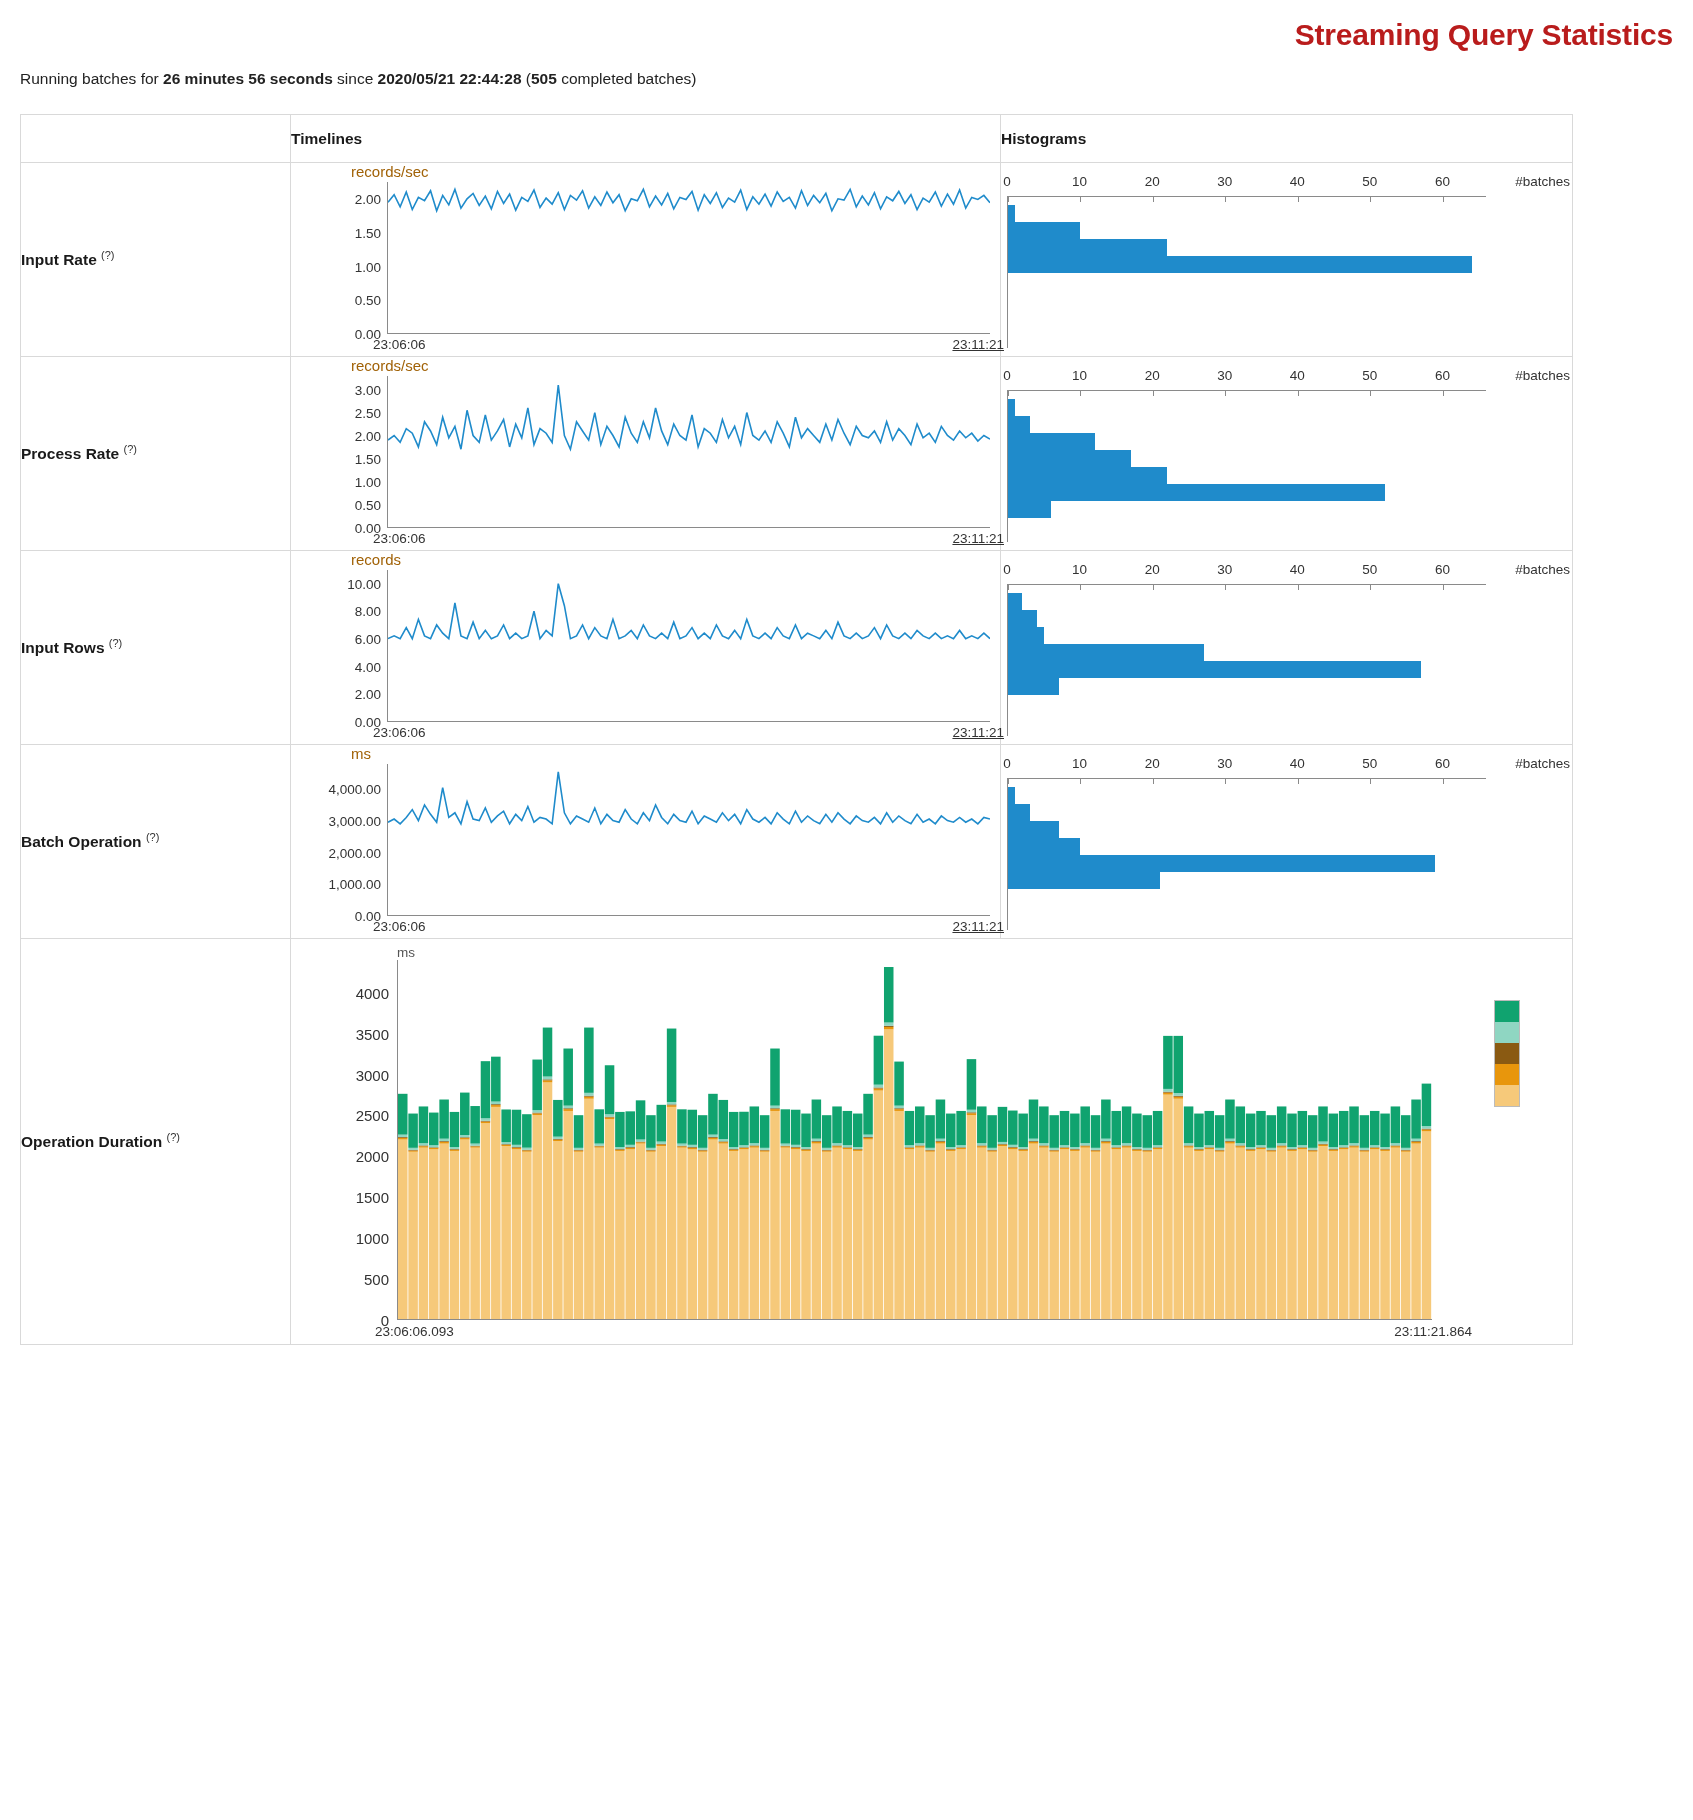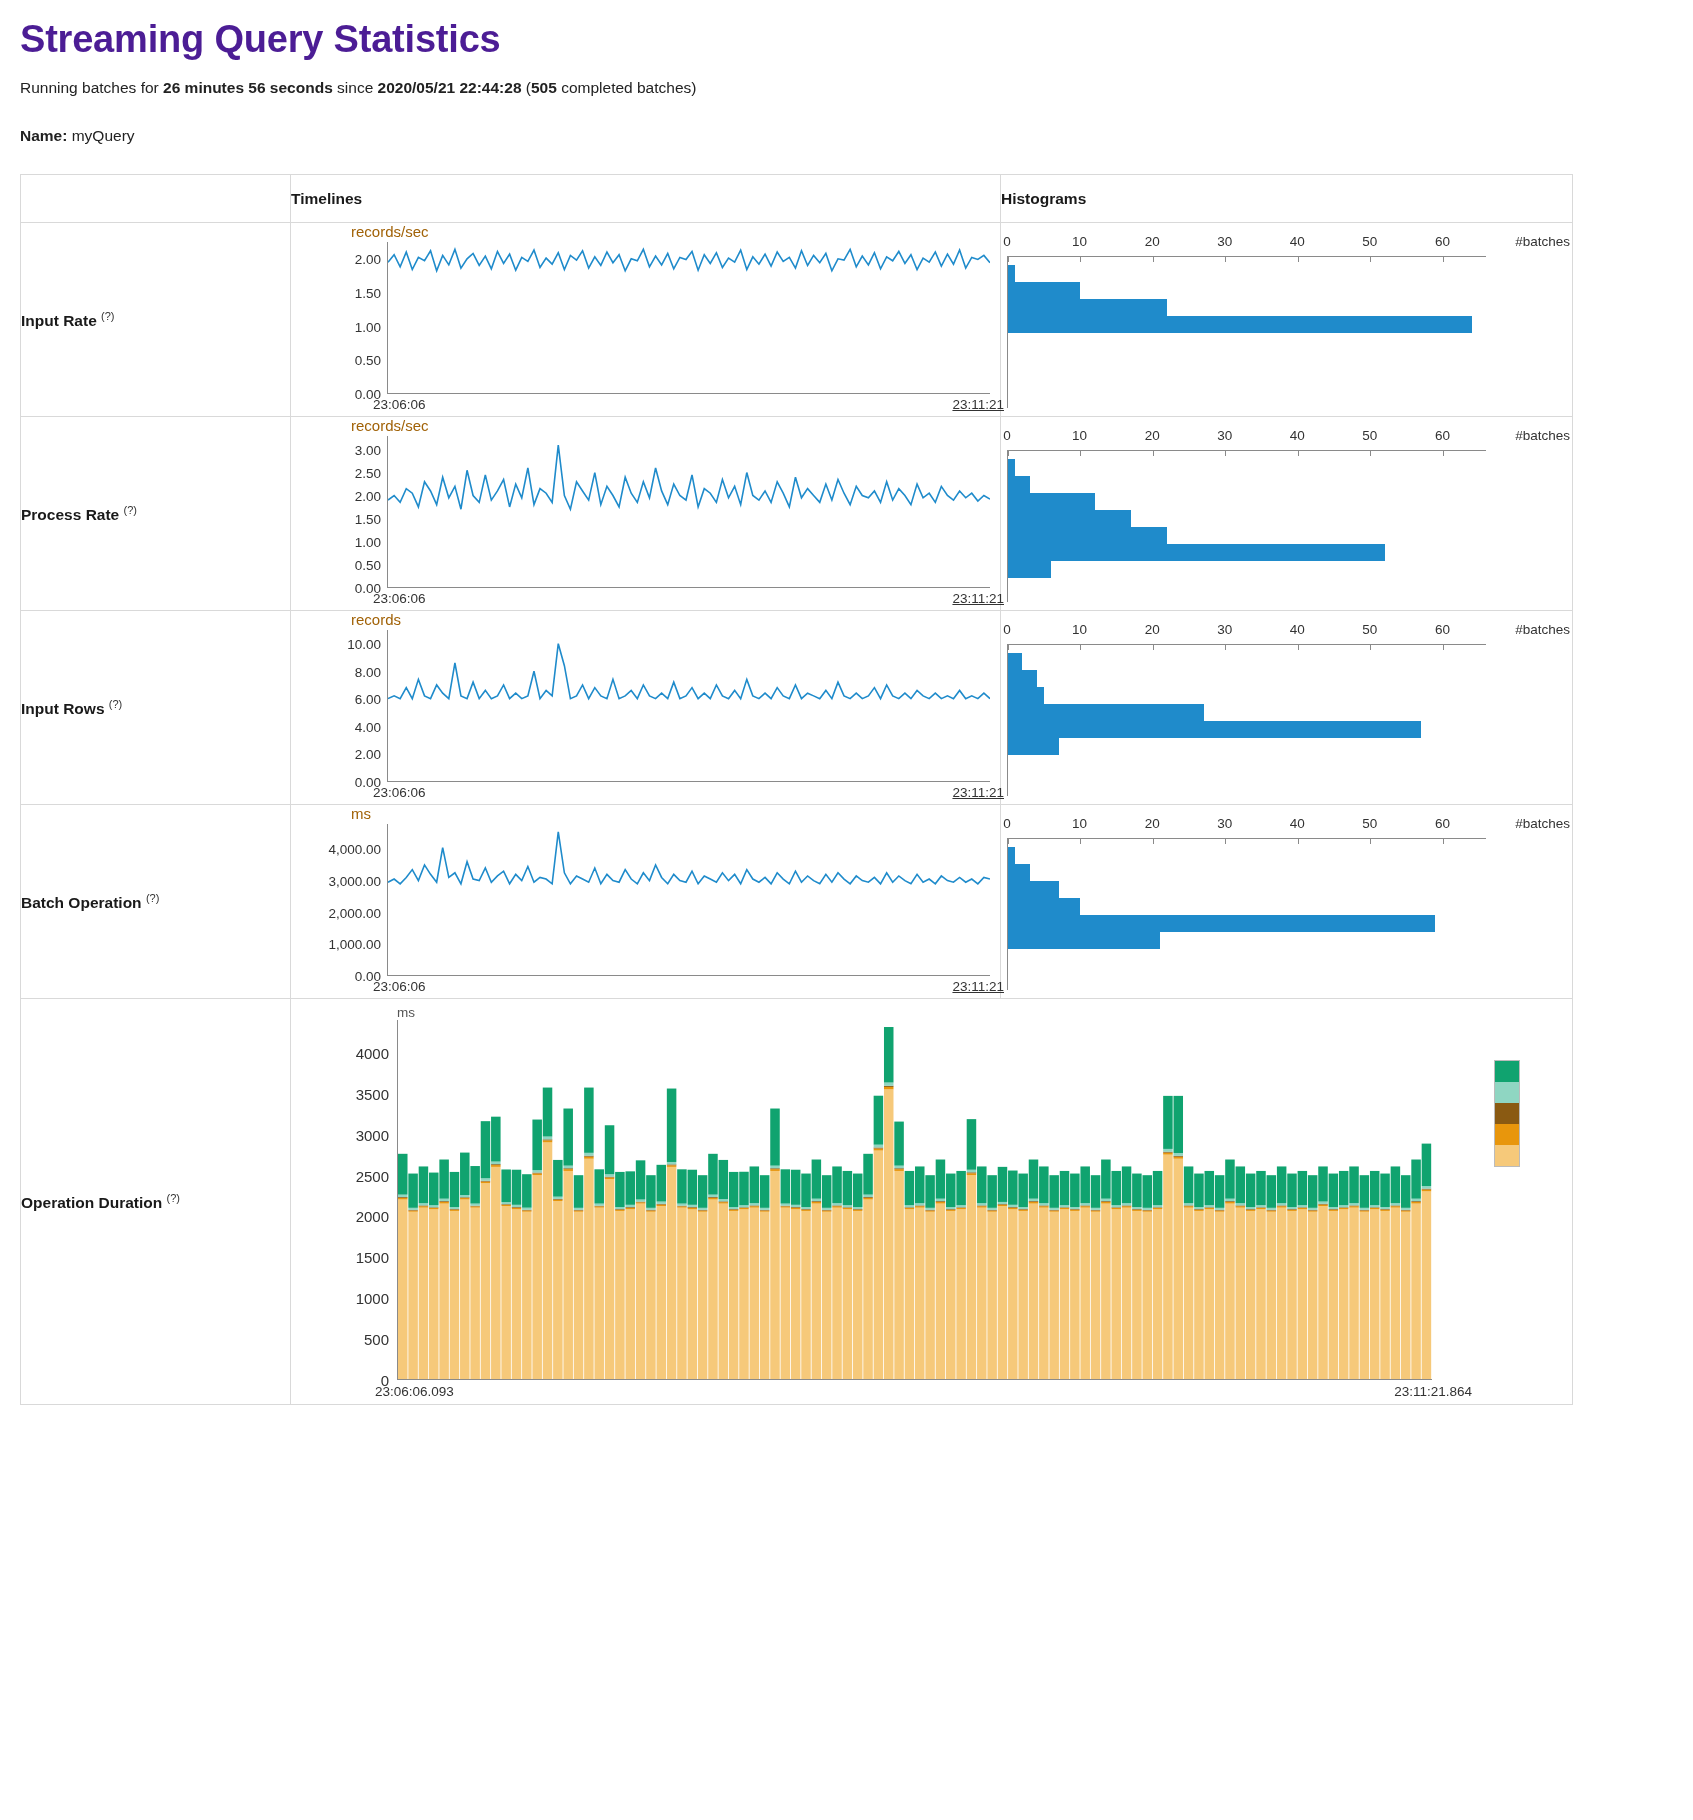--- a/index.html
+++ b/index.html
@@ -8,25 +8,26 @@
     background: #ffffff;
     font-family: "Liberation Sans", sans-serif;
     color: #222222;
   }
   body {
     width: 1693px;
     min-height: 1820px;
     padding: 18px 20px 10px 20px;
   }
   h1.page-title {
-    font-size: 38px;
+    font-size: 30px;
     font-weight: bold;
     margin: 0 0 18px 0;
     letter-spacing: -0.2px;
-    color: #4c1d95;
+    color: #b91c1c;
+    text-align: right;
   }
   .subtitle {
     font-size: 15.5px;
     margin: 0 0 26px 0;
     color: #222;
   }
   .subtitle b { font-weight: bold; text-align: right; }
   .meta {
     font-size: 15.5px;
     line-height: 1.62;
@@ -167,24 +168,20 @@
 </head>
 <body>
 
 <h1 class="page-title">Streaming Query Statistics</h1>
 
 <p class="subtitle">
   <span>Running batches for </span><b>26 minutes 56 seconds</b><span> since </span><b>2020/05/21 22:44:28</b><span> (</span><b>505</b><span> completed batches)</span>
 </p>
 
 <div class="meta">
-  <div>
-    <b>Name:</b>
-    <span>myQuery</span>
-  </div>
 </div>
 
 <table class="stats">
   <colgroup>
     <col class="c-label">
       <col class="c-time">
       <col class="c-hist">
   </colgroup>
   <thead>
     <tr>

